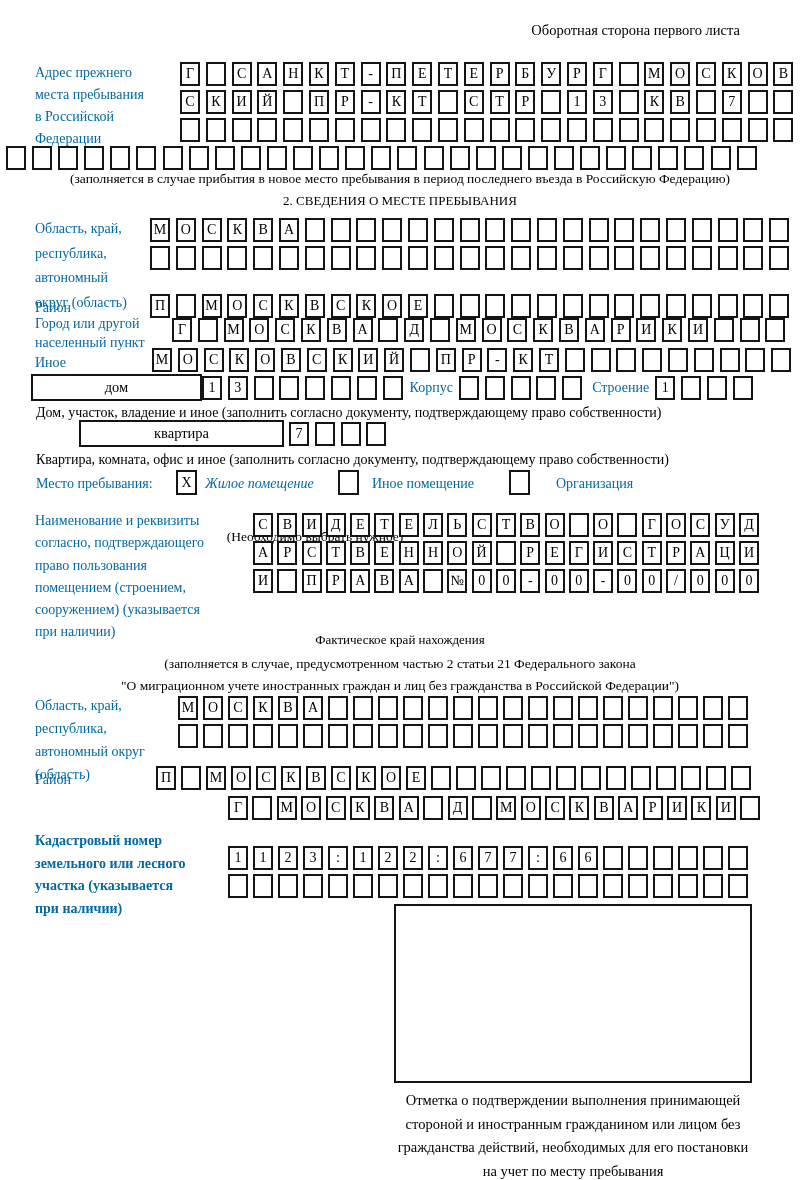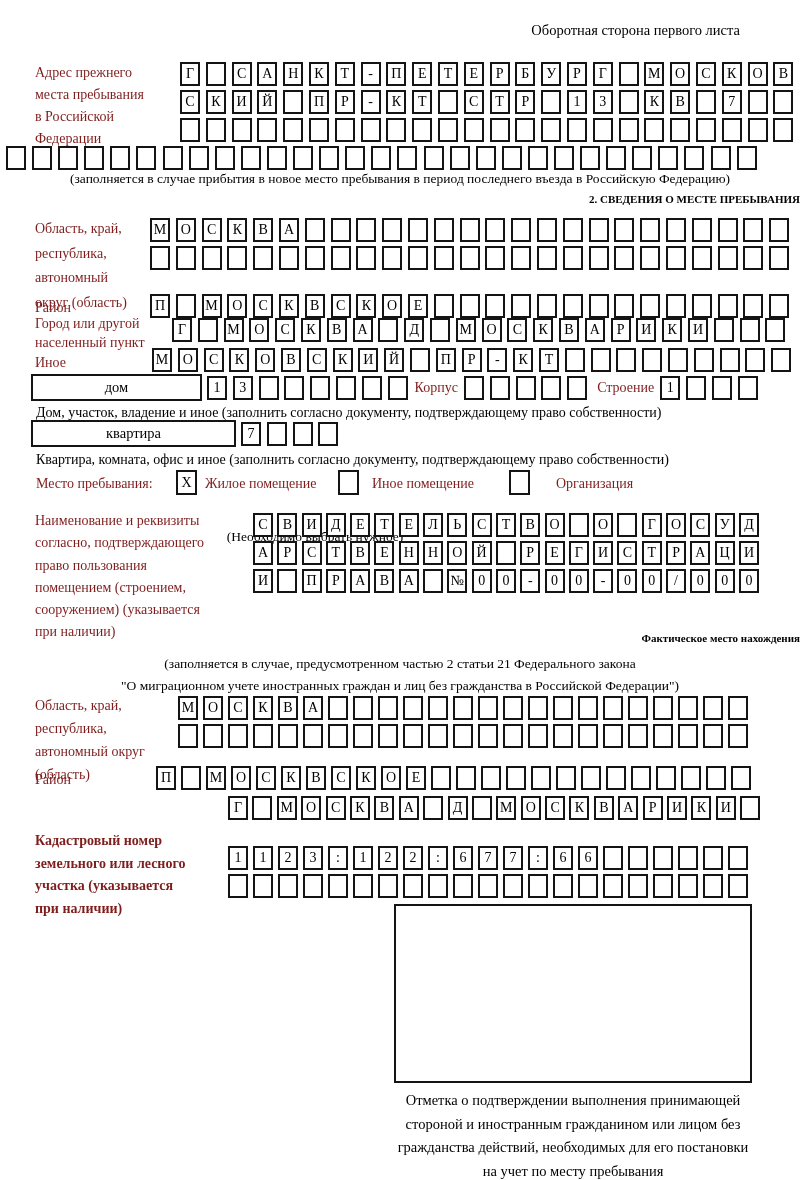--- a/index.html
+++ b/index.html
@@ -1,25 +1,25 @@
 <!DOCTYPE html>
 <html><head>
 <meta charset="utf-8">
 <style>
   html,body{margin:0;padding:0;background:#fff;}
   .page{
     position:relative;width:800px;height:1180px;background:#fff;
     font-family:"Liberation Serif","DejaVu Serif",serif;color:#000;overflow:hidden;
   }
   .abs{position:absolute;}
-  .label{font-size:14px;line-height:21px;color:#7f1d1d;}
+  .label{font-size:14px;line-height:21px;color:#0369a1;}
   .label .line{white-space:nowrap;}
   .caption{font-size:13.5px;white-space:nowrap;}
   .center{text-align:center;width:800px;left:0;}
-  .sect-title{font-weight:700;font-size:11px;text-align:right;}
+  .sect-title{font-weight:400;font-size:13px;}
   .cellrow{display:flex;}
   .cell{
     width:20px;height:24px;box-sizing:border-box;border:2px solid #141414;
     display:flex;align-items:center;justify-content:center;
     font-size:14px;flex:0 0 auto;background:#fff;
   }
   .namedbox{
     box-sizing:border-box;border:2px solid #141414;height:27px;
     display:flex;align-items:center;justify-content:center;font-size:14.5px;background:#fff;
   }
@@ -301,21 +301,21 @@
       <span class="cell"></span>
       <span class="cell"></span>
       <span class="cell"></span>
       <span class="cell"></span>
       <span class="cell"></span>
       <span class="cell"></span>
       <span class="cell"></span>
     </div>
 
   <div class="abs inlinerow" style="left:31px;top:374px;">
-    <div class="namedbox" style="width:171px;margin-right:5px;">дом</div>
+    <div class="namedbox" style="width:171px;">дом</div>
     <div class="cellrow" style="gap:5.8px;">
         <span class="cell">1</span>
         <span class="cell">3</span>
         <span class="cell"></span>
         <span class="cell"></span>
         <span class="cell"></span>
         <span class="cell"></span>
         <span class="cell"></span>
         <span class="cell"></span>
       </div>
@@ -331,34 +331,34 @@
     <div class="cellrow" style="gap:5.8px;margin-left:6px;">
         <span class="cell">1</span>
         <span class="cell"></span>
         <span class="cell"></span>
         <span class="cell"></span>
       </div>
   </div>
   <div class="abs caption" style="left:36px;top:405px;font-size:14px;">Дом, участок, владение и иное (заполнить согласно документу, подтверждающему право собственности)</div>
 
   <div class="abs inlinerow" style="left:31px;top:420px;">
-    <div class="namedbox" style="width:205px;margin-right:5px;">квартира</div>
+    <div class="namedbox" style="width:205px;margin-right:5px;margin-left:48px;">квартира</div>
     <div class="cellrow" style="gap:5.8px;">
         <span class="cell">7</span>
         <span class="cell"></span>
         <span class="cell"></span>
         <span class="cell"></span>
       </div>
   </div>
   <div class="abs caption" style="left:36px;top:452px;font-size:14px;">Квартира, комната, офис и иное (заполнить согласно документу, подтверждающему право собственности)</div>
 
   <div class="abs" style="left:0;top:470px;width:800px;height:27px;">
     <span class="abs label" style="left:36px;top:3px;">Место пребывания:</span>
     <span class="abs checkbox" style="left:176px;top:0;">Х</span>
-    <span class="abs label" style="left:205px;top:3px;">Жилое помещение</span>
+    <span class="abs label" style="left:205px;top:3px;font-style:italic;">Жилое помещение</span>
     <span class="abs checkbox" style="left:338px;top:0;"></span>
     <span class="abs label" style="left:372px;top:3px;">Иное помещение</span>
     <span class="abs checkbox" style="left:509px;top:0;"></span>
     <span class="abs label" style="left:556px;top:3px;">Организация</span>
   </div>
   <div class="abs caption" style="left:150px;top:496px;width:330px;text-align:center;margin-top:33px;">(Необходимо выбрать нужное)</div>
 
   <div class="abs label" style="left:35px;top:510px;line-height:22.3px;">
       <div class="line">Наименование и реквизиты</div>
       <div class="line">согласно, подтверждающего</div>
@@ -430,21 +430,21 @@
       <span class="cell">0</span>
       <span class="cell">-</span>
       <span class="cell">0</span>
       <span class="cell">0</span>
       <span class="cell">/</span>
       <span class="cell">0</span>
       <span class="cell">0</span>
       <span class="cell">0</span>
     </div>
 
-  <div class="abs sect-title center" style="top:632px;">Фактическое место нахождения</div>
+  <div class="abs sect-title center" style="top:632px;">Фактическое край нахождения</div>
   <div class="abs center caption" style="top:656px;">(заполняется в случае, предусмотренном частью 2 статьи 21 Федерального закона</div>
   <div class="abs center caption" style="top:678px;">"О миграционном учете иностранных граждан и лиц без гражданства в Российской Федерации")</div>
 
   <div class="abs label" style="left:35px;top:694px;line-height:23px;">
       <div class="line">Область, край,</div>
       <div class="line">республика,</div>
       <div class="line">автономный округ</div>
       <div class="line">(область)</div>
     </div>
   <div class="abs cellrow" style="left:178px;top:696px;gap:5px;">

